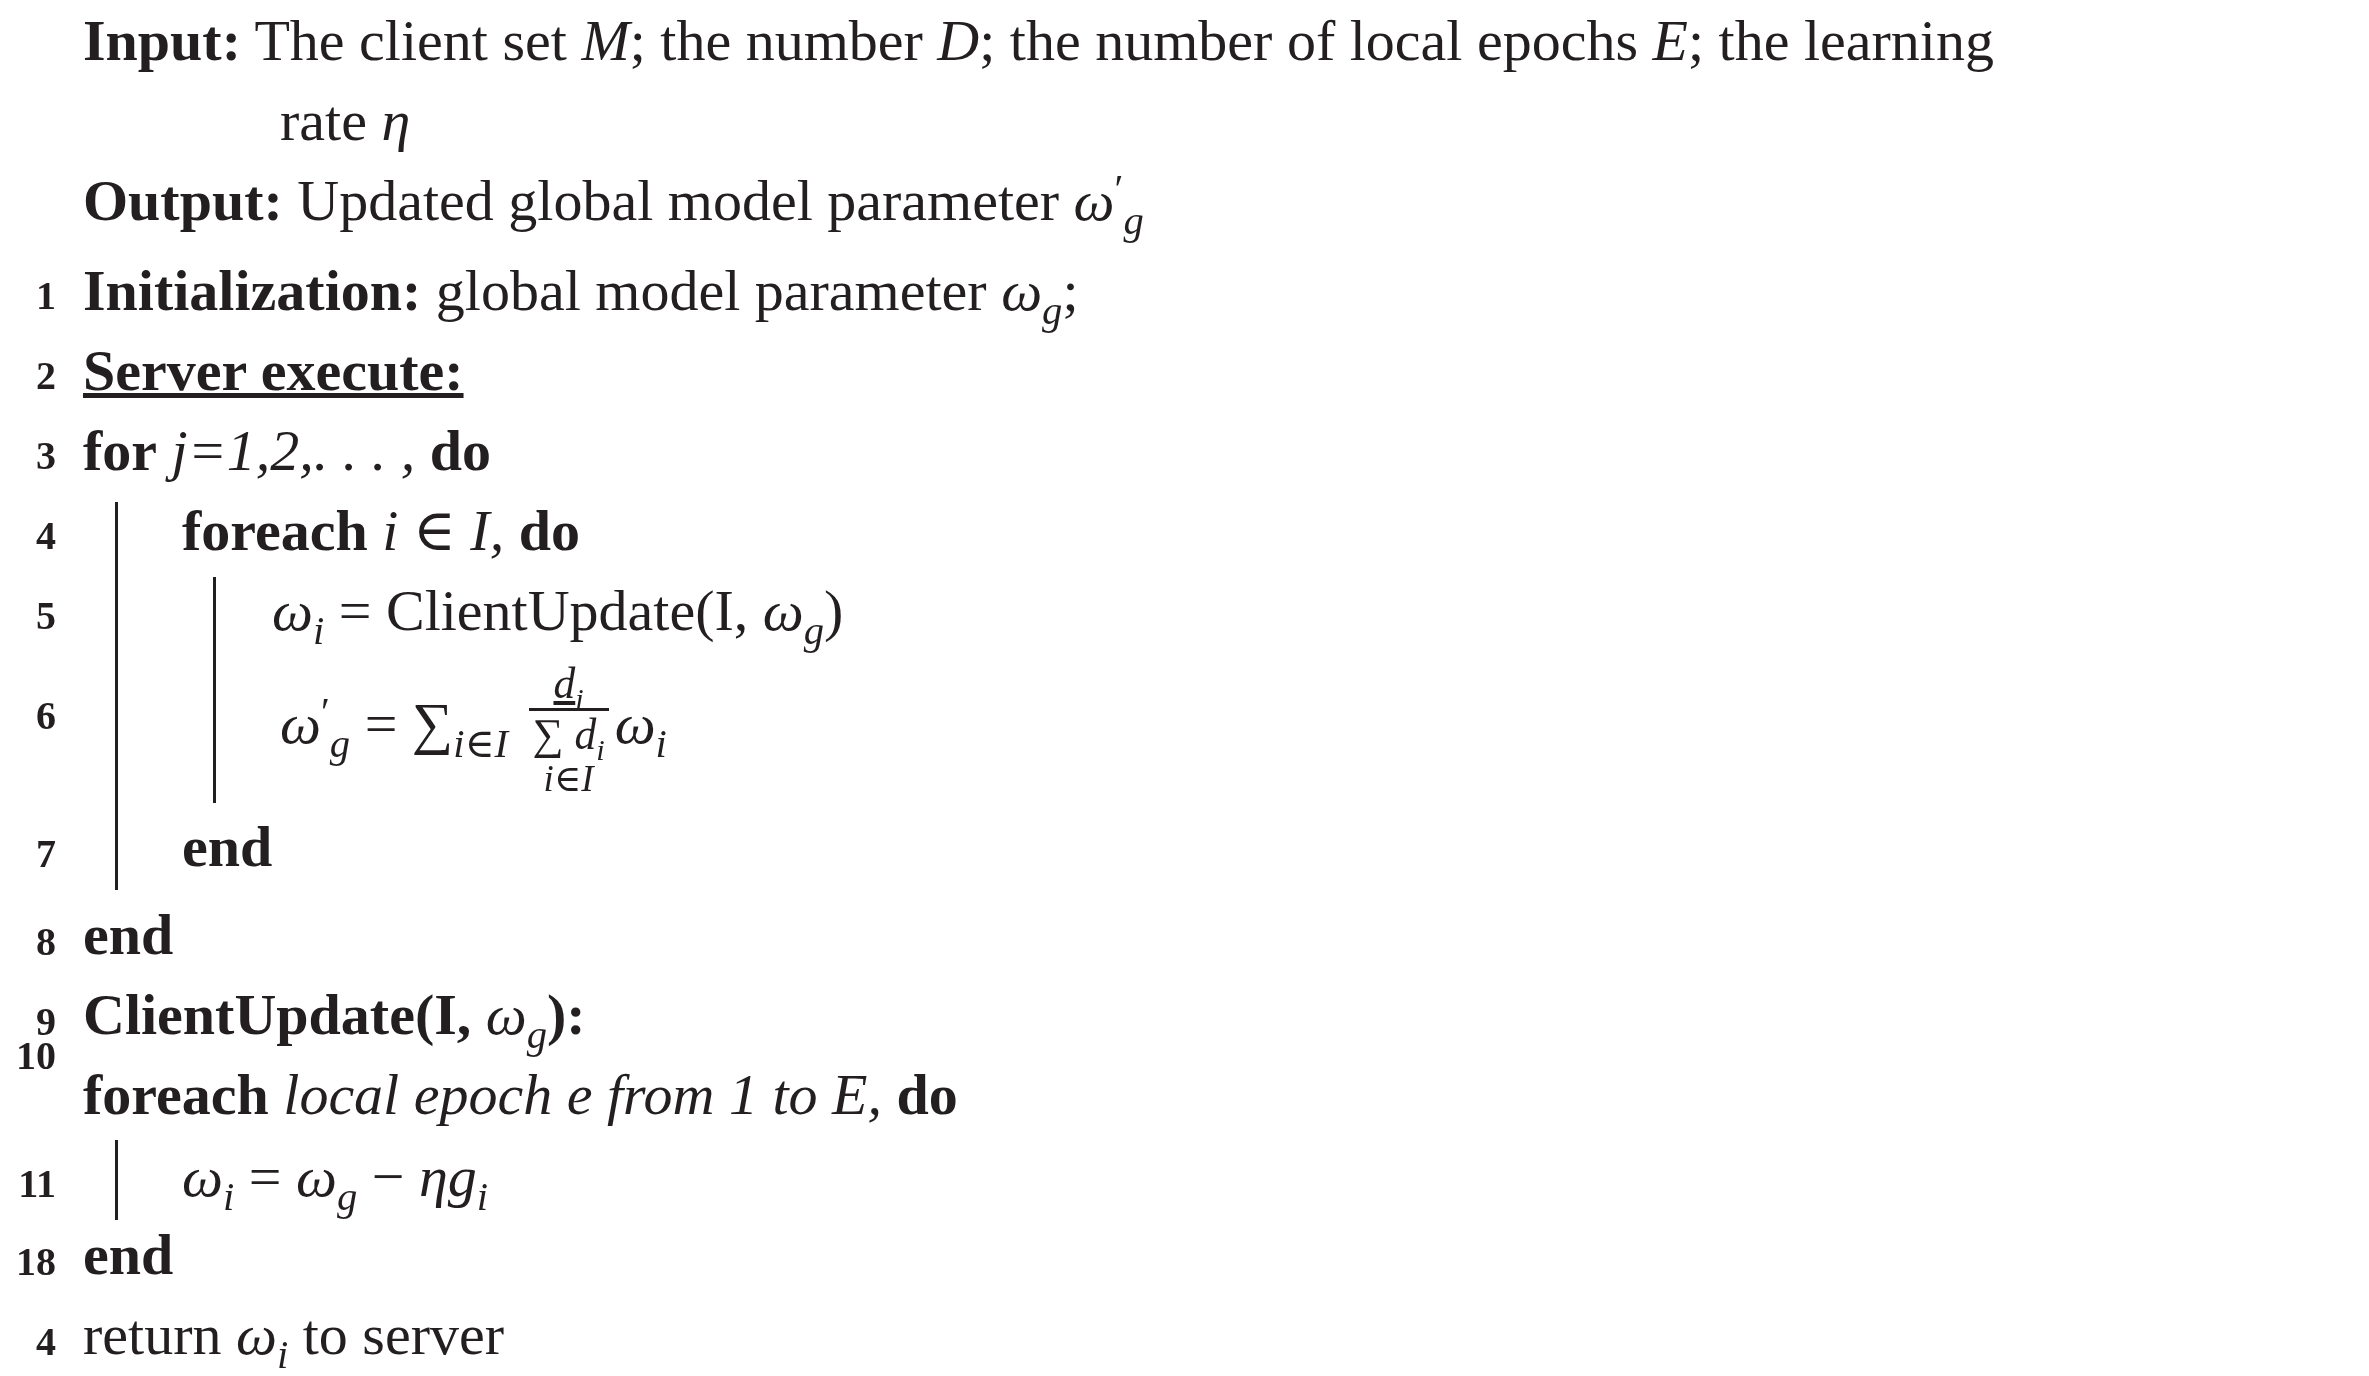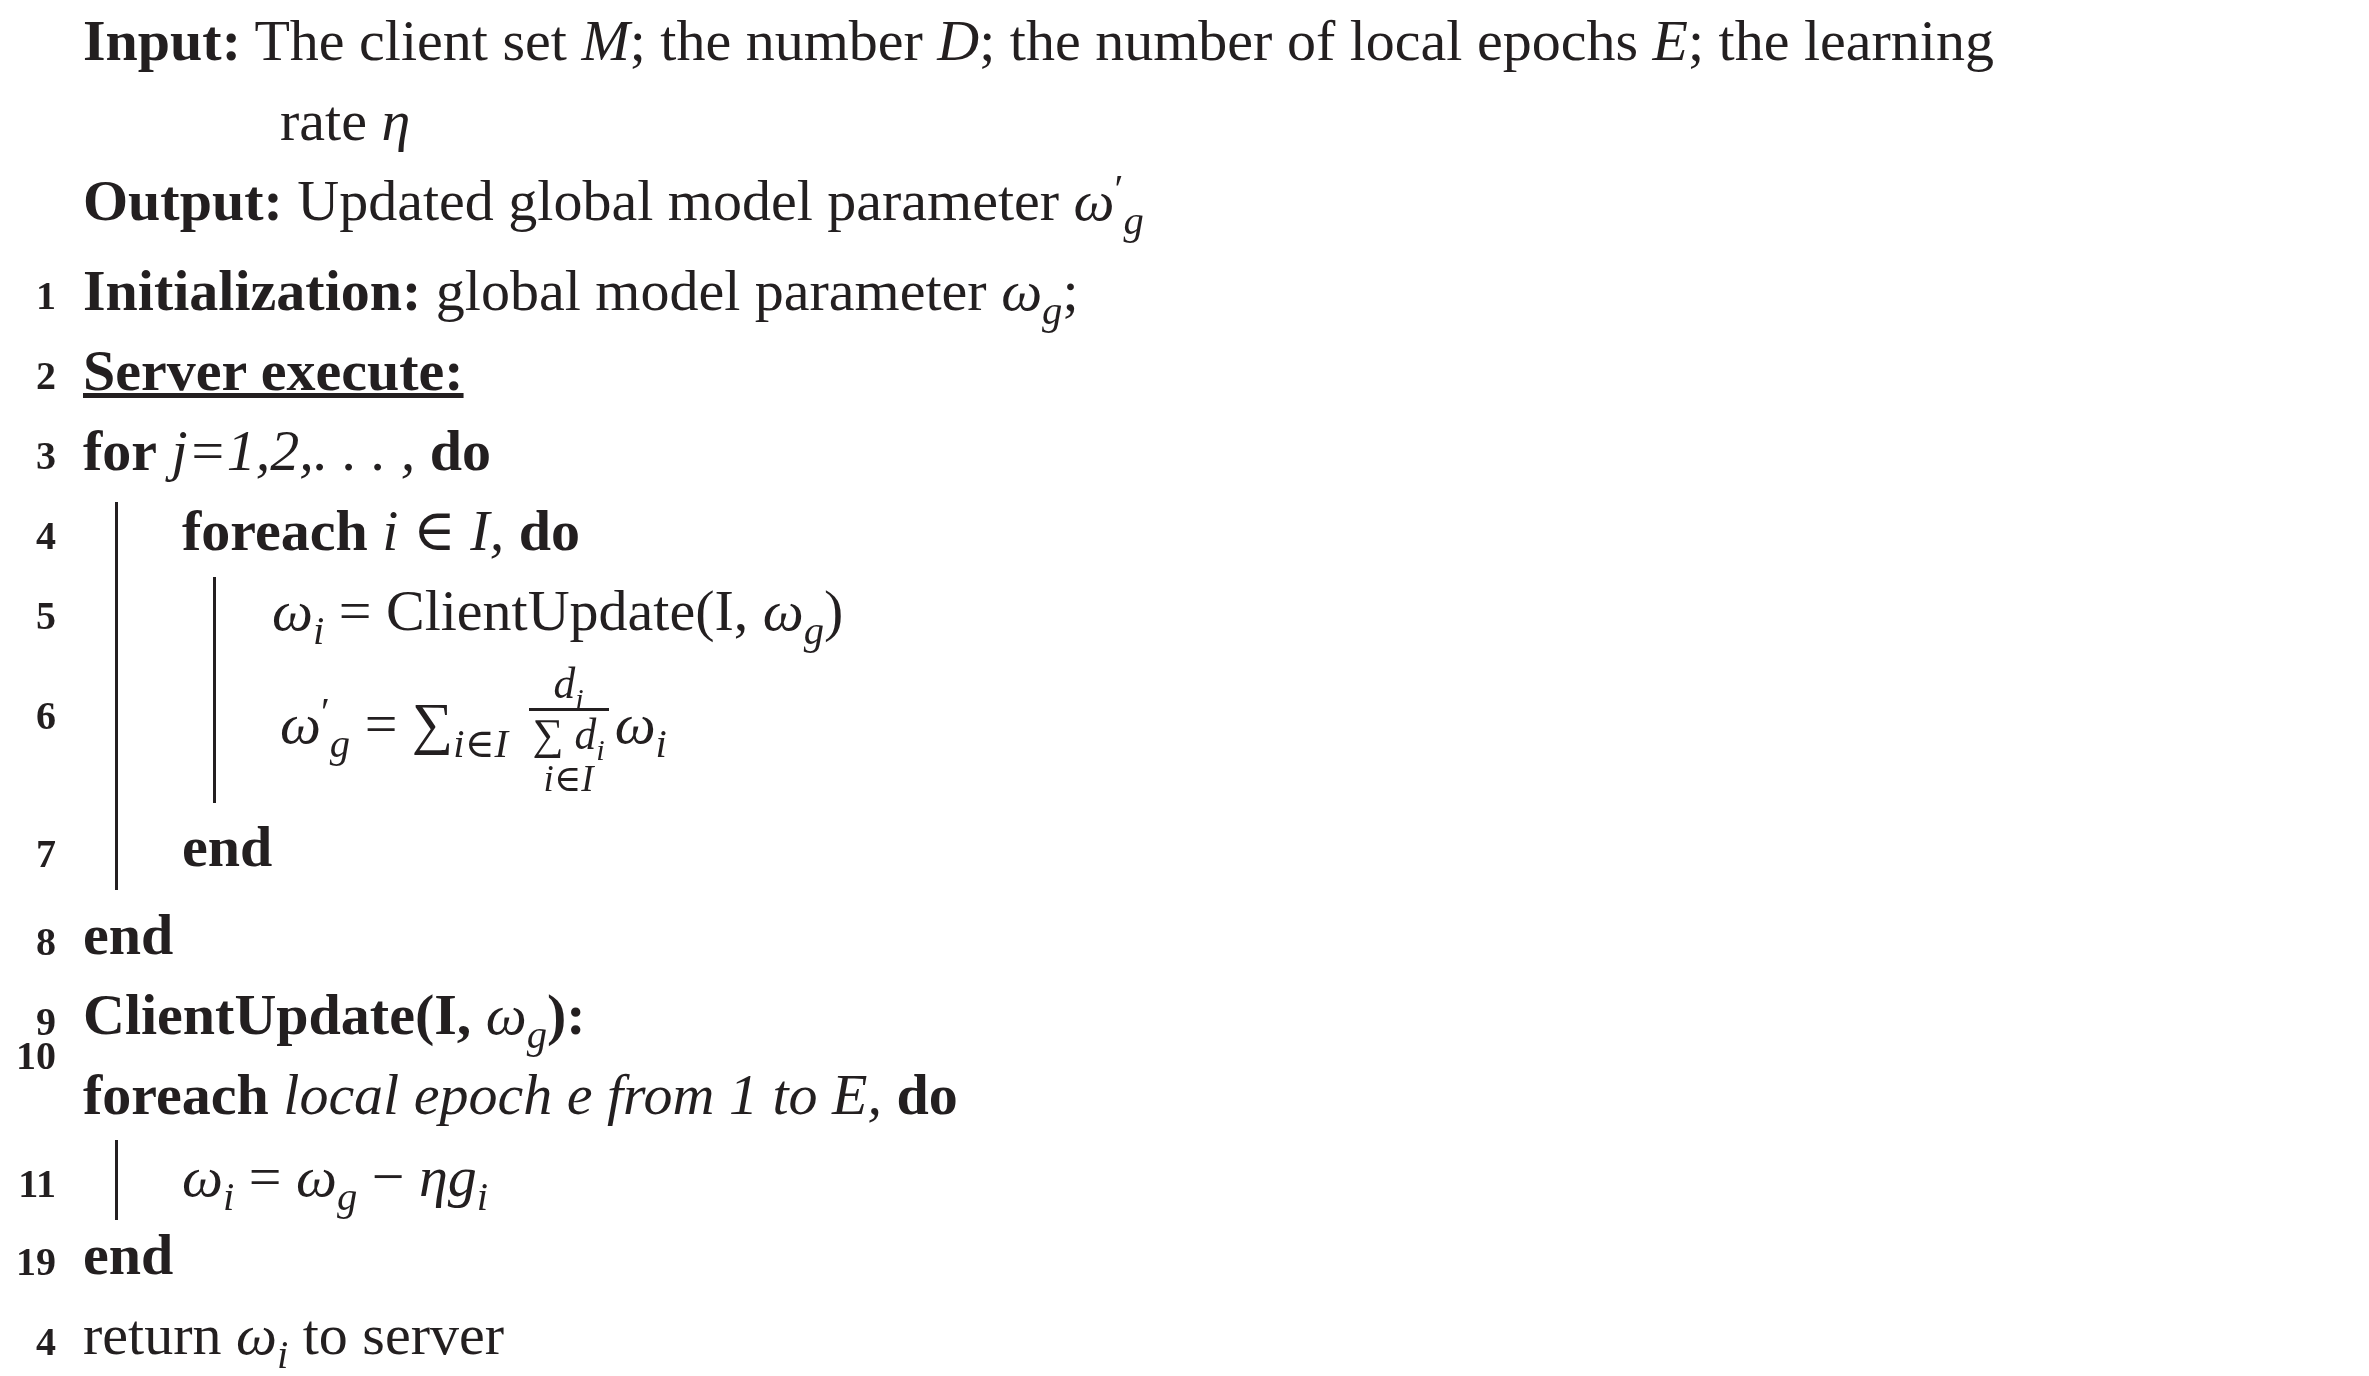--- a/index.html
+++ b/index.html
@@ -14,21 +14,21 @@
     font-size: 40px; font-weight: bold;
   }
   .row { position: absolute; white-space: nowrap; line-height: 1; }
   .kw { font-weight: bold; }
   .it { font-style: italic; }
   sub, sup { font-size: 0.7em; line-height: 0; }
   sub { vertical-align: -0.35em; font-style: italic; }
   sup { vertical-align: 0.45em; }
   .vbar { position: absolute; width: 3px; background: #231f20; }
   .frac { display: inline-block; vertical-align: middle; text-align: center; font-style: italic; font-size: 0.75em; line-height: 1.1; margin: 0 6px; }
-  .frac .num { display: block; border-bottom: 3px solid #231f20; padding: 0 4px; }
+  .frac .num { display: block; border-bottom: 3px solid #231f20; padding: 0 4px; text-decoration: underline; }
   .frac .den { display: block; padding: 0 4px; }
   .frac .under { display: block; font-size: 0.85em; }
 </style>
 </head>
 <body>
 
 <div class="row" style="left:83px; top:12px;">
   <span class="kw">Input:</span>
   <span>The client set </span><span class="it">M</span><span>; the number </span><span class="it">D</span><span>; the number of local epochs </span><span class="it">E</span><span>; the learning</span>
 </div>
@@ -93,21 +93,21 @@
 <div class="ln" style="top:1032px;text-align:right;">10</div>
 <div class="row" style="left:83px; top:1066px;">
   <span class="kw">foreach</span><span class="it"> local epoch e from 1 to E, </span><span class="kw">do</span>
 </div>
 
 <div class="ln" style="top:1160px;">11</div>
 <div class="row" style="left:182px; top:1148px;">
   <span class="it">ω</span><sub>i</sub><span> = </span><span class="it">ω</span><sub>g</sub><span> − </span><span class="it">η</span><span class="it">g</span><sub>i</sub>
 </div>
 
-<div class="ln" style="top:1238px;">19</div>
+<div class="ln" style="top:1238px;">18</div>
 <div class="row" style="left:83px; top:1226px;">
   <span class="kw">end</span>
 </div>
 
 <div class="ln" style="top:1318px;">4</div>
 <div class="row" style="left:83px; top:1306px;">
   <span>return </span><span class="it">ω</span><sub>i</sub><span> to server</span>
 </div>
 
 <div class="vbar" style="left:115px; top:502px; height:388px;"></div>

